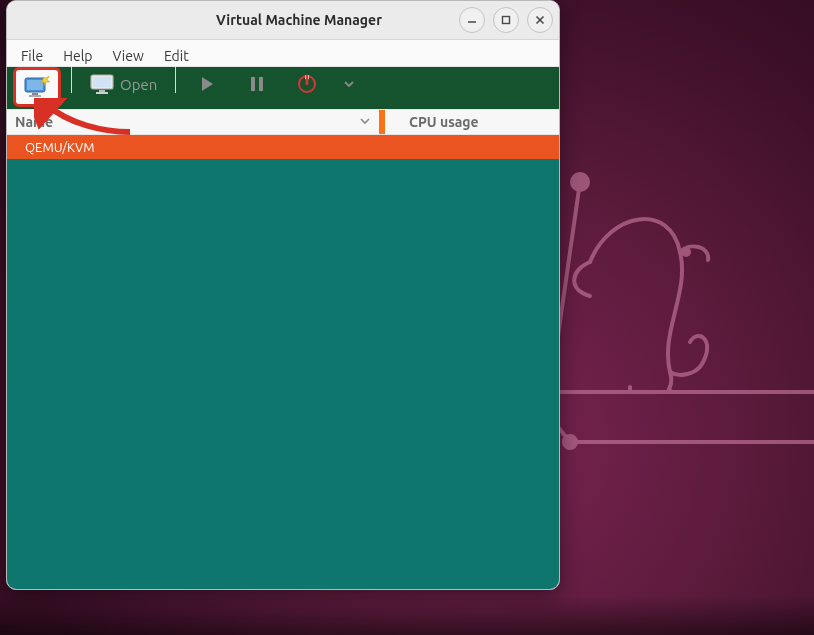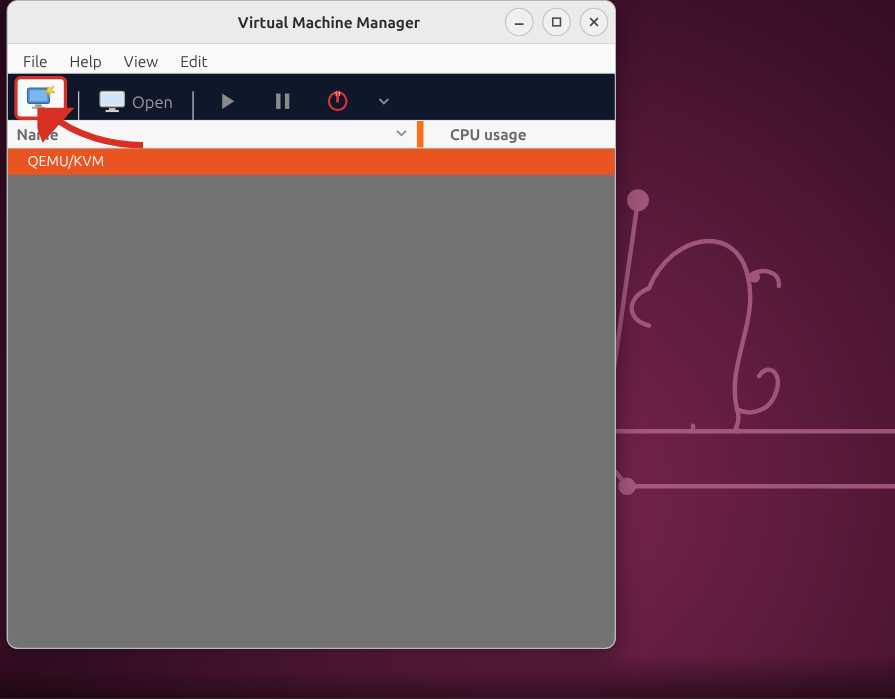--- a/index.html
+++ b/index.html
@@ -84,24 +84,24 @@
     gap: 4px;
   }
   .menu-item {
     font-size: 14px;
     color: #3a3a3a;
     padding: 2px 8px;
     cursor: pointer;
   }
   .toolbar {
     height: 42px;
-    background: #0f172a;
+    background: #14532d;
     border-bottom: 1px solid #e5e5e5;
     display: flex;
-    align-items: flex-end;
+    align-items: flex-start;
     padding: 0 6px;
     gap: 8px;
   }
   .tbtn {
     height: 34px;
     min-width: 34px;
     border-radius: 4px;
     display: flex;
     align-items: center;
     justify-content: center;
@@ -151,21 +151,21 @@
   .col-cpu {
     width: 150px;
     padding-left: 24px;
     border-left: 6px solid #f97316;
     height: 100%;
     display: flex; align-items: center;
   }
   
   .tree {
     flex: 1;
-    background: #737373;
+    background: #0f766e;
     overflow: auto;
   }
   .row {
     height: 24px;
     display: flex;
     align-items: center;
     font-size: 13px;
   }
   .row.selected {
     background: #e95420;

